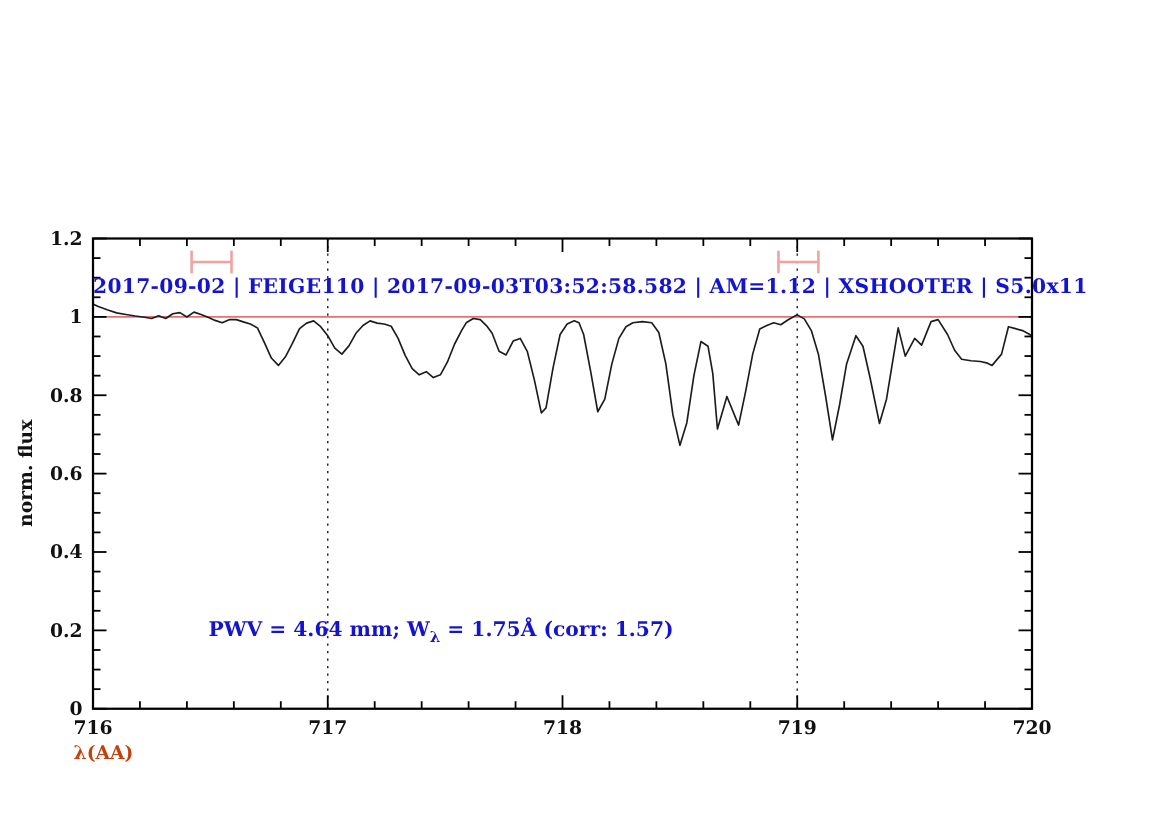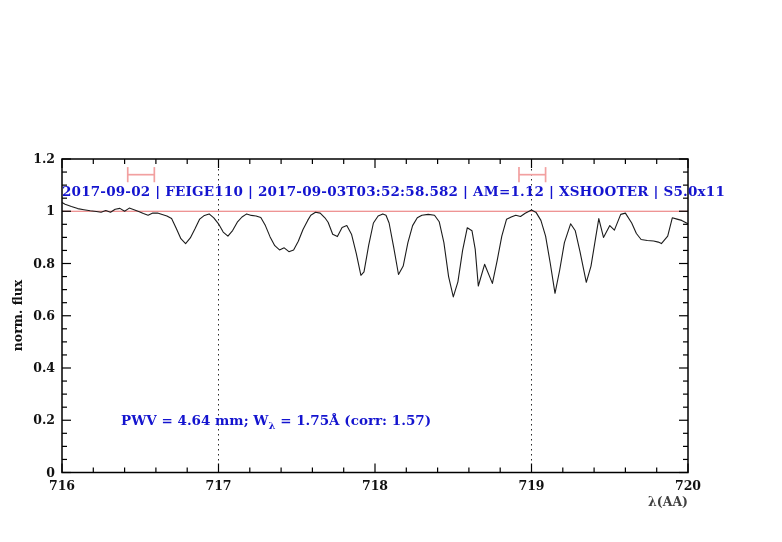--- a/index.html
+++ b/index.html
@@ -1,25 +1,25 @@
 <!DOCTYPE html>
 <html><head>
 <meta charset="utf-8">
 <style>
   html,body{margin:0;padding:0;background:#ffffff;}
   .figure{position:relative;width:782px;height:542px;background:#ffffff;
           font-family:"DejaVu Serif",serif;overflow:hidden;}
   .figure svg{position:absolute;left:0;top:0;}
   .plot-title{position:absolute;left:62px;top:135px;width:626px;text-align:center;
           font-size:13.5px;font-weight:bold;letter-spacing:.2px;white-space:nowrap;margin-top:48px;}
-  .annotation{position:absolute;left:121px;top:412px;font-size:13.5px;font-weight:bold;
+  .annotation{position:absolute;left:139px;top:412px;font-size:13.5px;font-weight:bold;
           white-space:nowrap;}
   .annotation sub{font-size:10px;}
-  .xlabel{position:absolute;left:62px;top:494px;width:626px;text-align:right;
-          font-size:12.5px;font-weight:bold;color:#404040;}
+  .xlabel{position:absolute;left:49px;top:494px;width:626px;text-align:left;
+          font-size:12.5px;font-weight:bold;color:#c2410c;}
   .ylabel{position:absolute;left:-43px;top:308px;width:120px;text-align:center;
           transform:rotate(-90deg);font-size:12.5px;font-weight:bold;color:#111;}
   text.tick{font-family:"DejaVu Serif",serif;font-weight:bold;font-size:12.5px;fill:#111;}
 </style>
 </head>
 <body>
 
 <div class="figure">
 
   <svg id="plot" width="782" height="542" viewBox="0 0 782 542">

